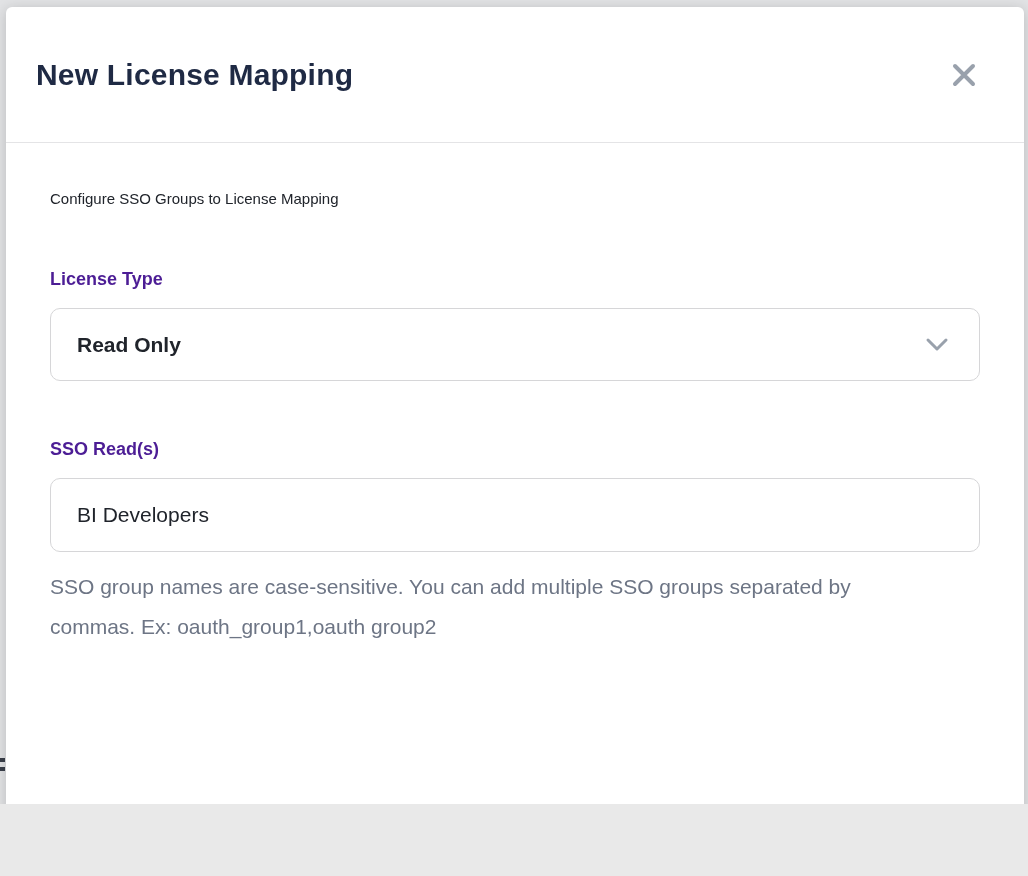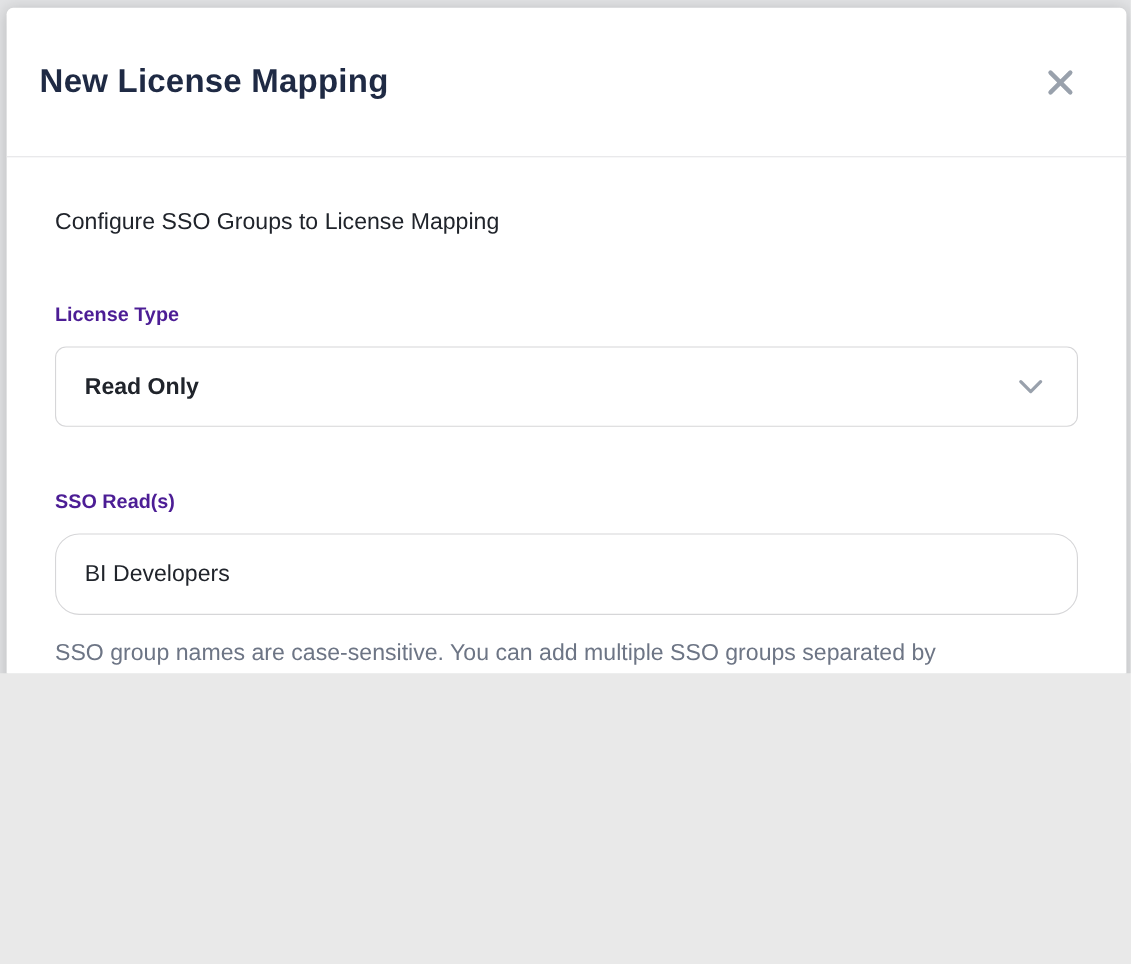--- a/index.html
+++ b/index.html
@@ -5,21 +5,21 @@
   * { margin: 0; padding: 0; box-sizing: border-box; }
   html, body { width: 1028px; height: 876px; }
   body {
     font-family: "Liberation Sans", sans-serif;
     background: #e9e9e9;
     overflow: hidden;
   }
   .screen {
     position: relative;
     width: 1028px;
-    height: 612px;
+    height: 804px;
     background: #e2e3e5;
     overflow: hidden;
   }
   
   .bg-artifact {
     position: absolute;
     left: 0;
     top: 758px;
     width: 5px;
     z-index: 1;
@@ -59,21 +59,21 @@
     background: none;
     border: none;
     cursor: pointer;
     padding: 4px;
     line-height: 0;
   }
   .modal-body {
     padding: 47px 44px 0 44px;
   }
   .description {
-    font-size: 21px;
+    font-size: 15px;
     color: #20242b;
   }
   .field-label {
     font-size: 18px;
     font-weight: 700;
     color: #4c1d95;
   }
   .label-license { margin-top: 62px; }
   .label-sso { margin-top: 58px; }
   .select-box {
@@ -92,21 +92,21 @@
     font-size: 21px;
     color: #20242b;
     font-weight: bold;
   }
   .chevron { line-height: 0; }
   .text-input {
     margin-top: 18px;
     width: 100%;
     height: 74px;
     border: 1px solid #d6d6d8;
-    border-radius: 22px;
+    border-radius: 10px;
     background: #ffffff;
     padding: 0 26px;
     font-family: "Liberation Sans", sans-serif;
     font-size: 21px;
     color: #20242b;
     outline: none;
     display: block;
   }
   .help-text {
     margin-top: 15px;

